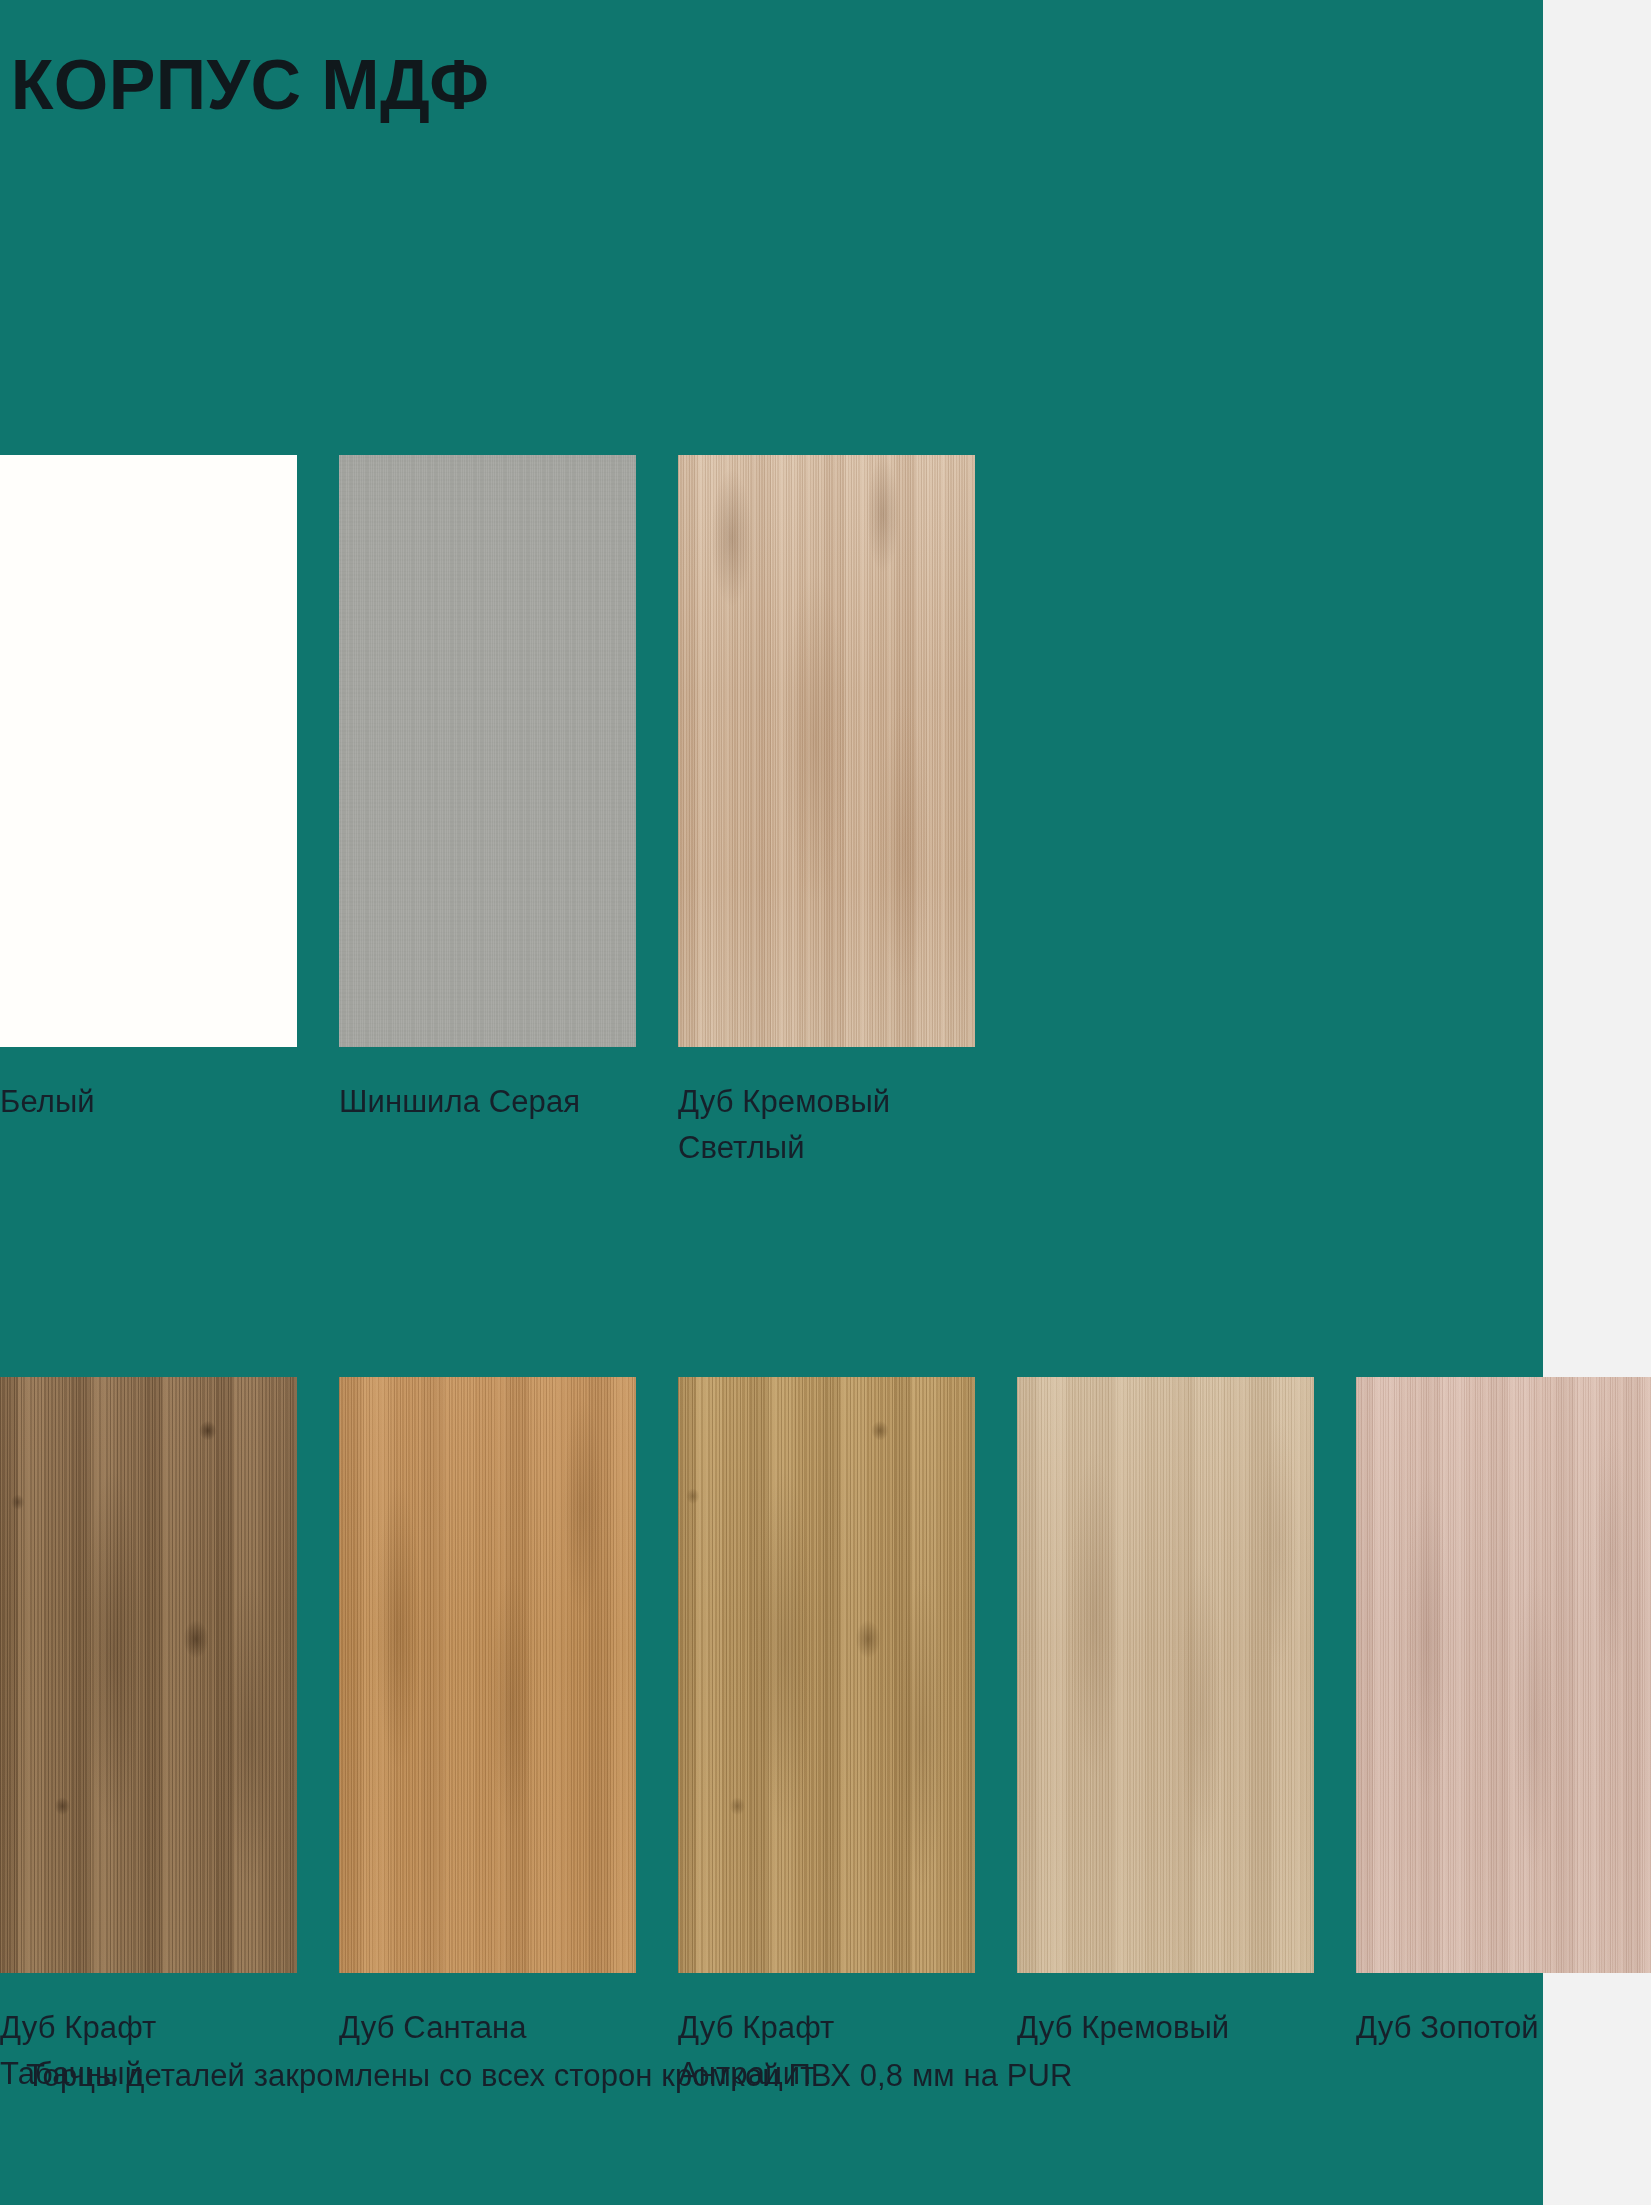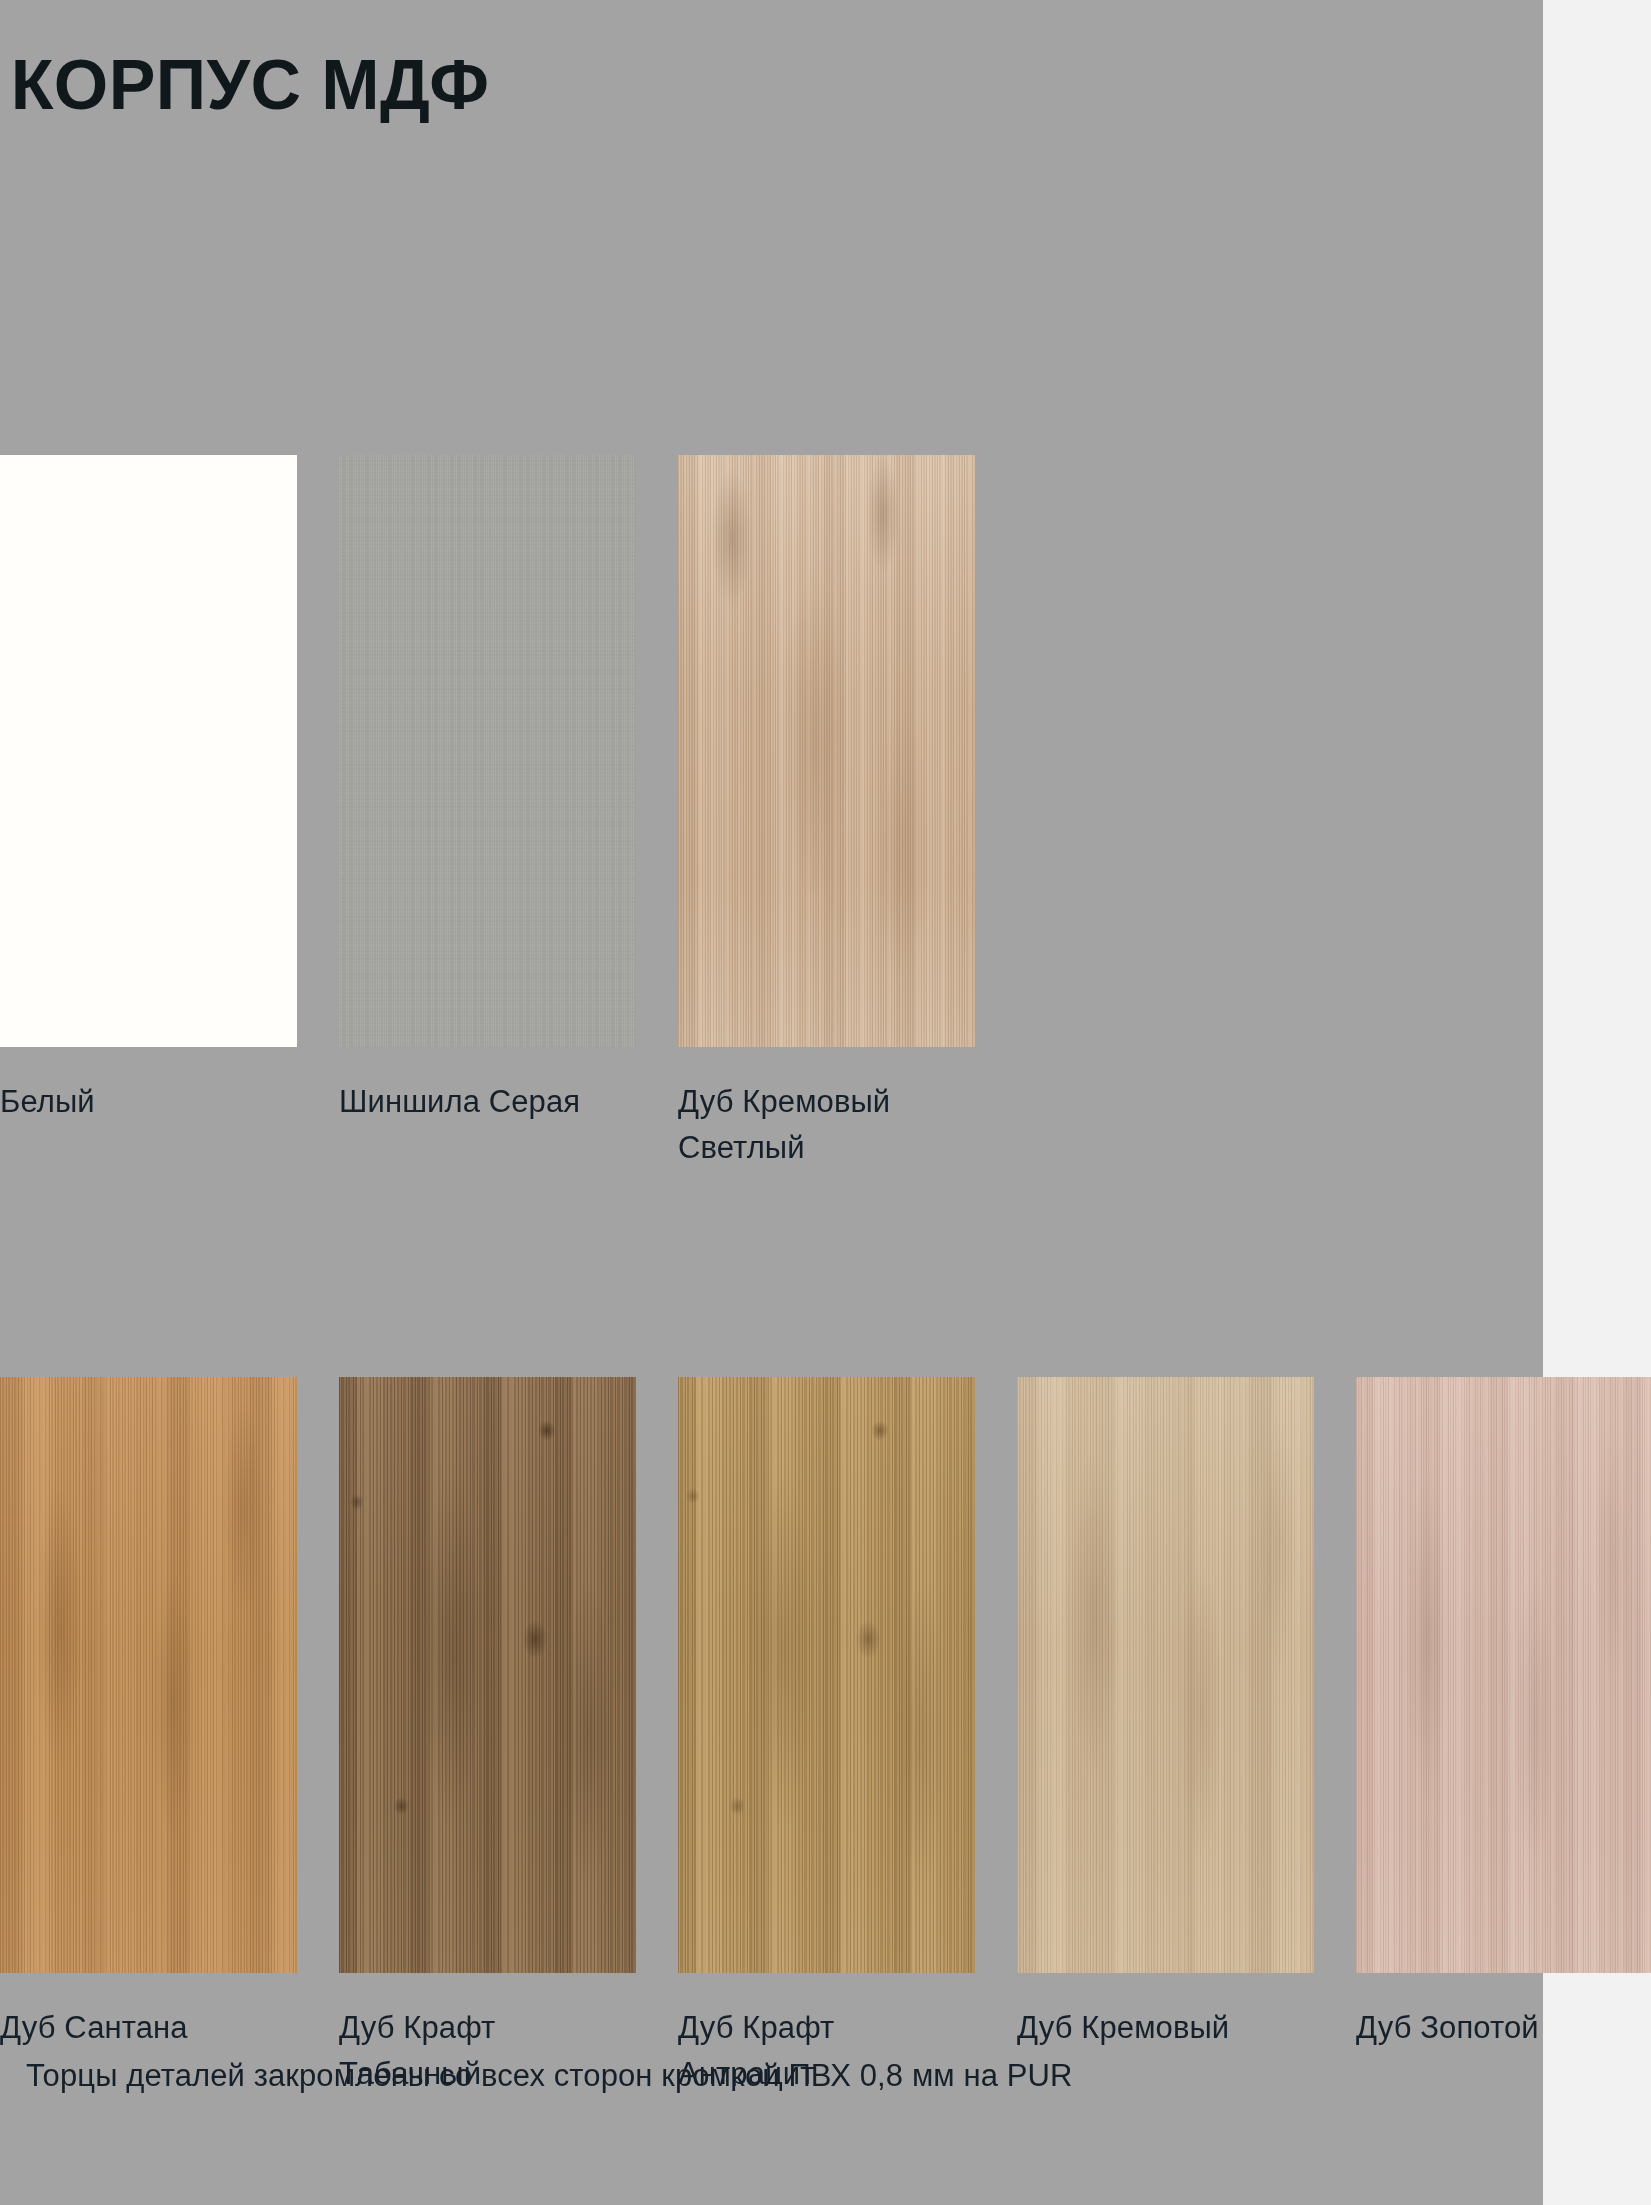--- a/index.html
+++ b/index.html
@@ -9,21 +9,21 @@
     height: 2205px;
     background: #f2f2f2;
     font-family: "Liberation Sans", sans-serif;
     overflow: hidden;
   }
 
   .page {
     position: relative;
     width: 1543px;
     height: 2205px;
-    background: #a3a3a3;
+    background: #0f766e;
   }
 
   
   .page-title {
     position: absolute;
     left: 10.7px;
     top: 50px;
     font-size: 70px;
     font-weight: 700;
     letter-spacing: 0.4px;
@@ -263,30 +263,30 @@
       <div class="cell">
         <div class="swatch sw-oak-cream"></div>
         <div class="swatch-label">Дуб Кремовый Светлый</div>
       </div>
 
     </div>
 
     <div class="row row-2">
 
       <div class="cell">
+        <div class="swatch sw-oak-tobacco"></div>
+        <div class="swatch-label">Дуб Крафт Табачный</div>
+      </div>
+
+      <div class="cell">
         <div class="swatch sw-oak-santana"></div>
         <div class="swatch-label">Дуб Сантана</div>
       </div>
 
       <div class="cell">
-        <div class="swatch sw-oak-tobacco"></div>
-        <div class="swatch-label">Дуб Крафт Табачный</div>
-      </div>
-
-      <div class="cell">
         <div class="swatch sw-oak-golden"></div>
         <div class="swatch-label">Дуб Крафт Антрацит</div>
       </div>
 
       <div class="cell">
         <div class="swatch sw-oak-fairbank"></div>
         <div class="swatch-label">Дуб Кремовый</div>
       </div>
 
       <div class="cell">

